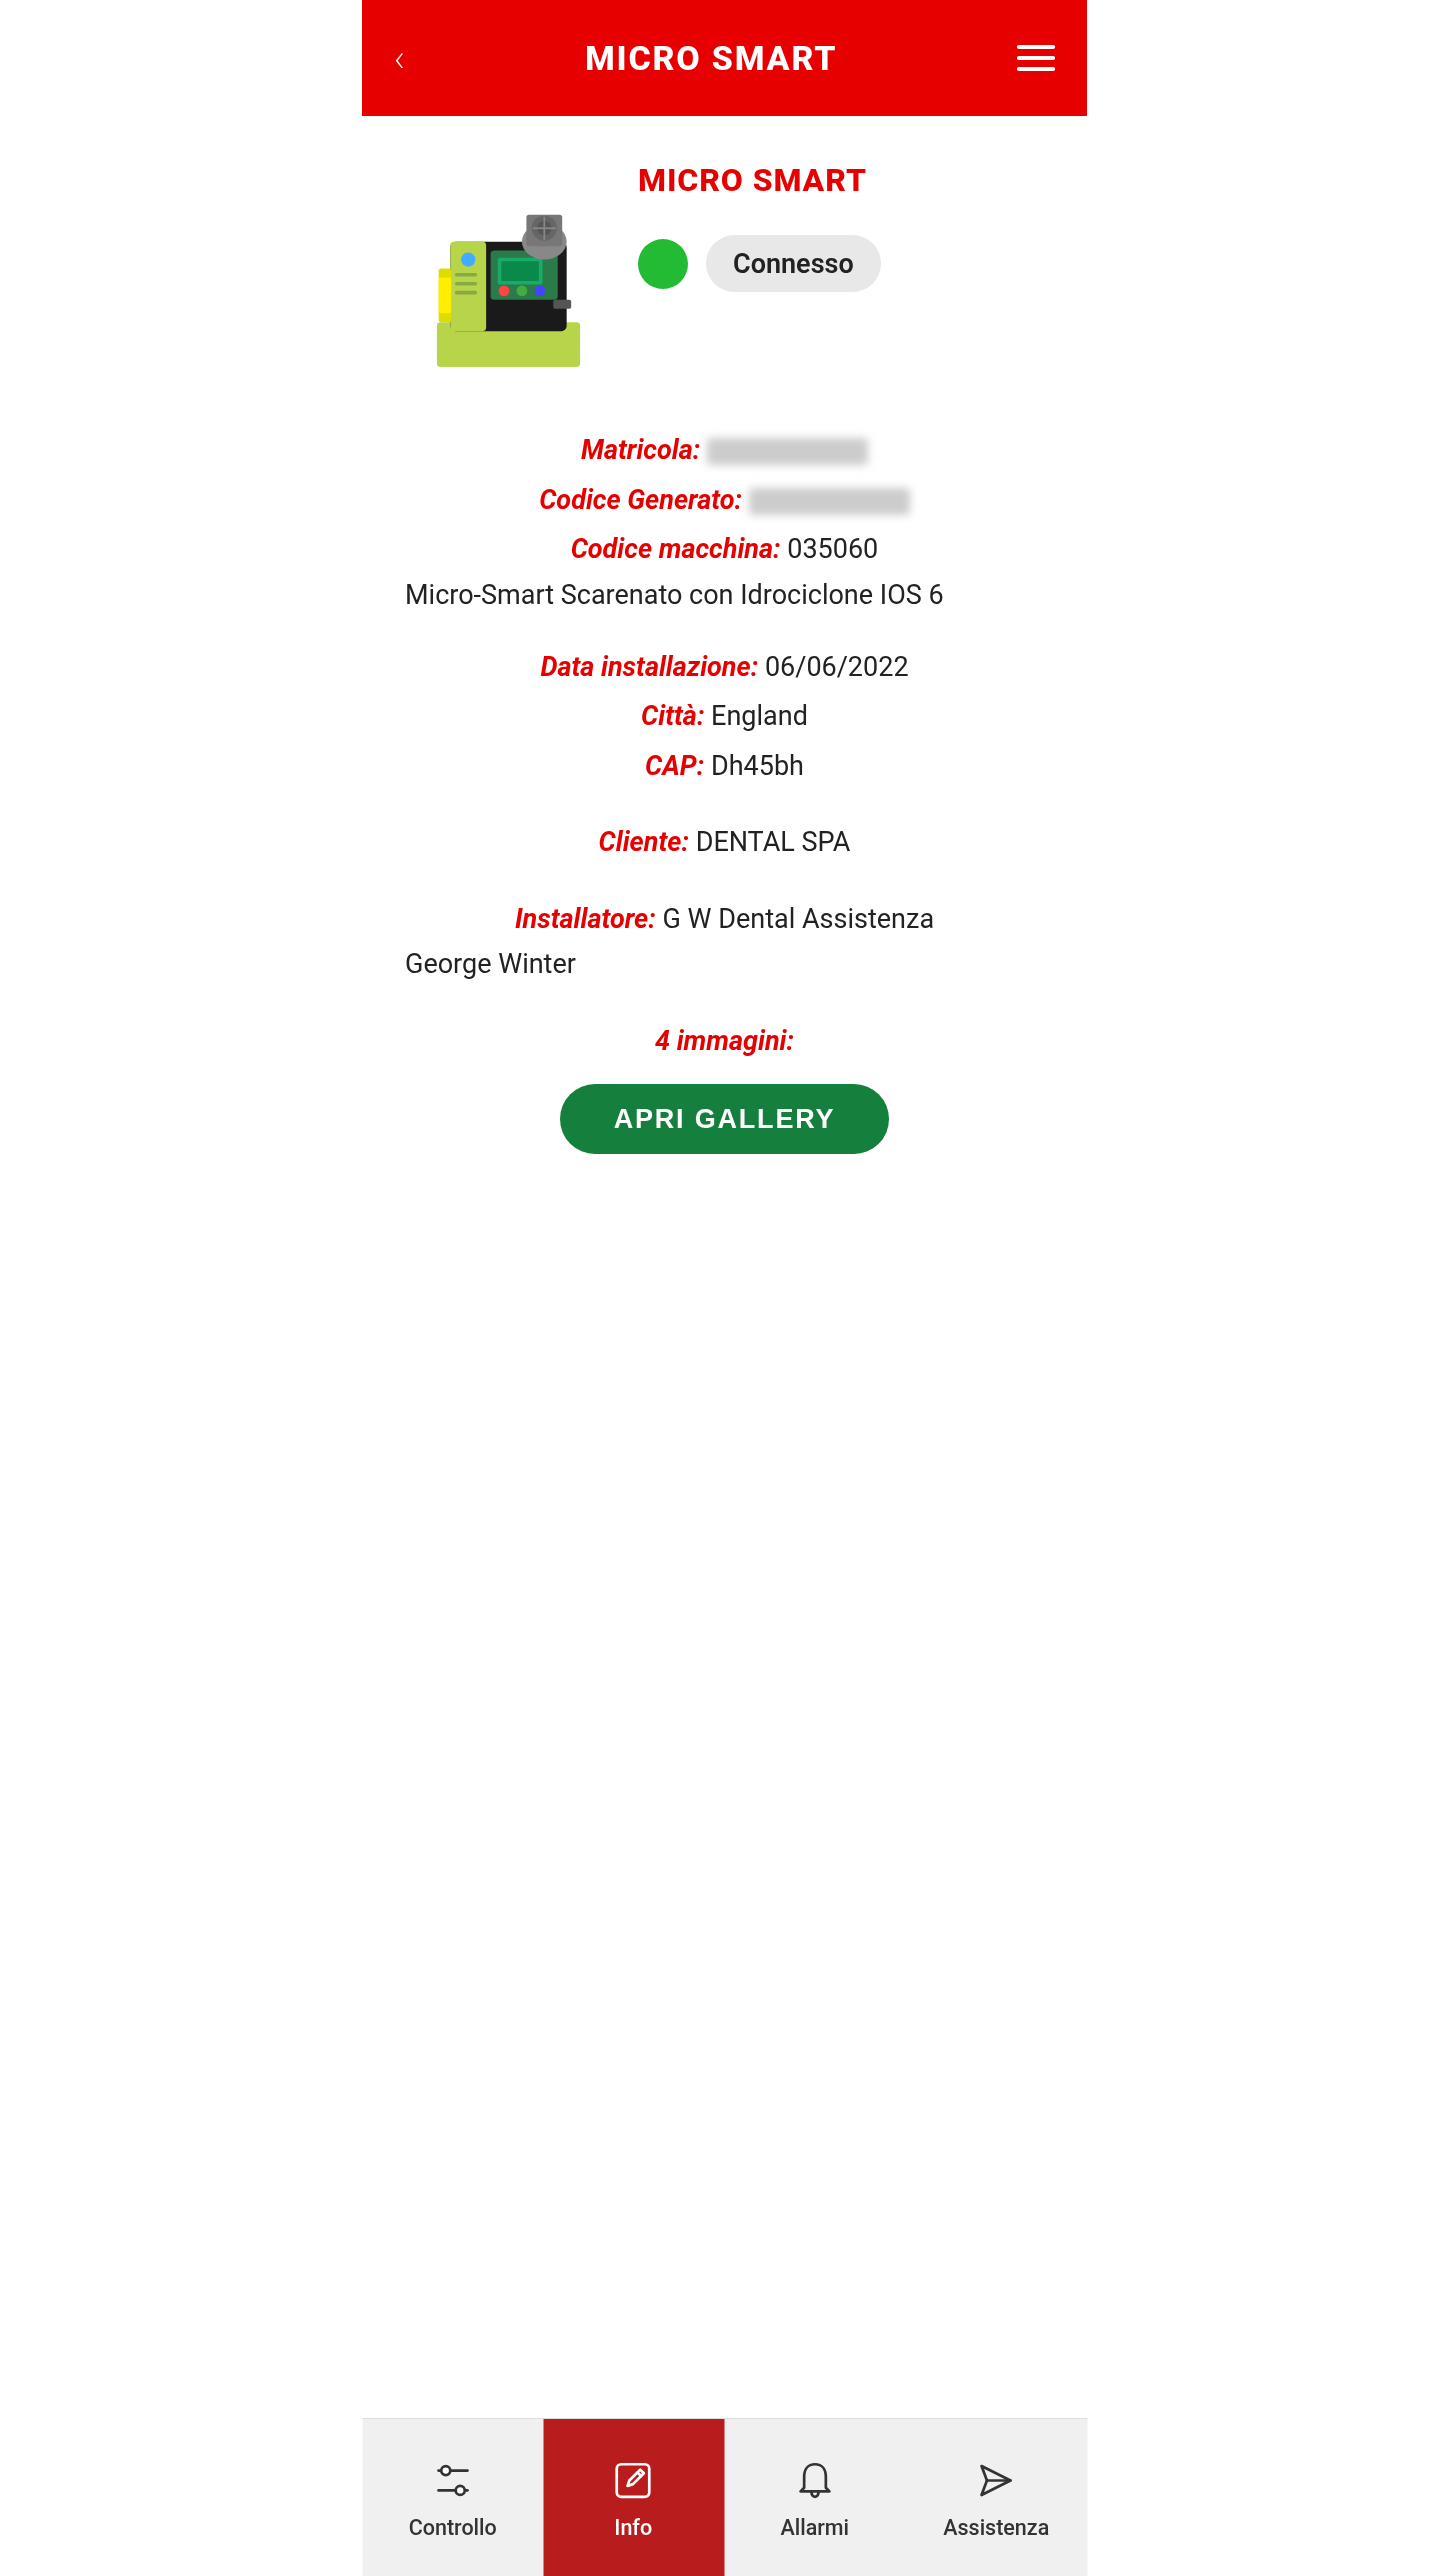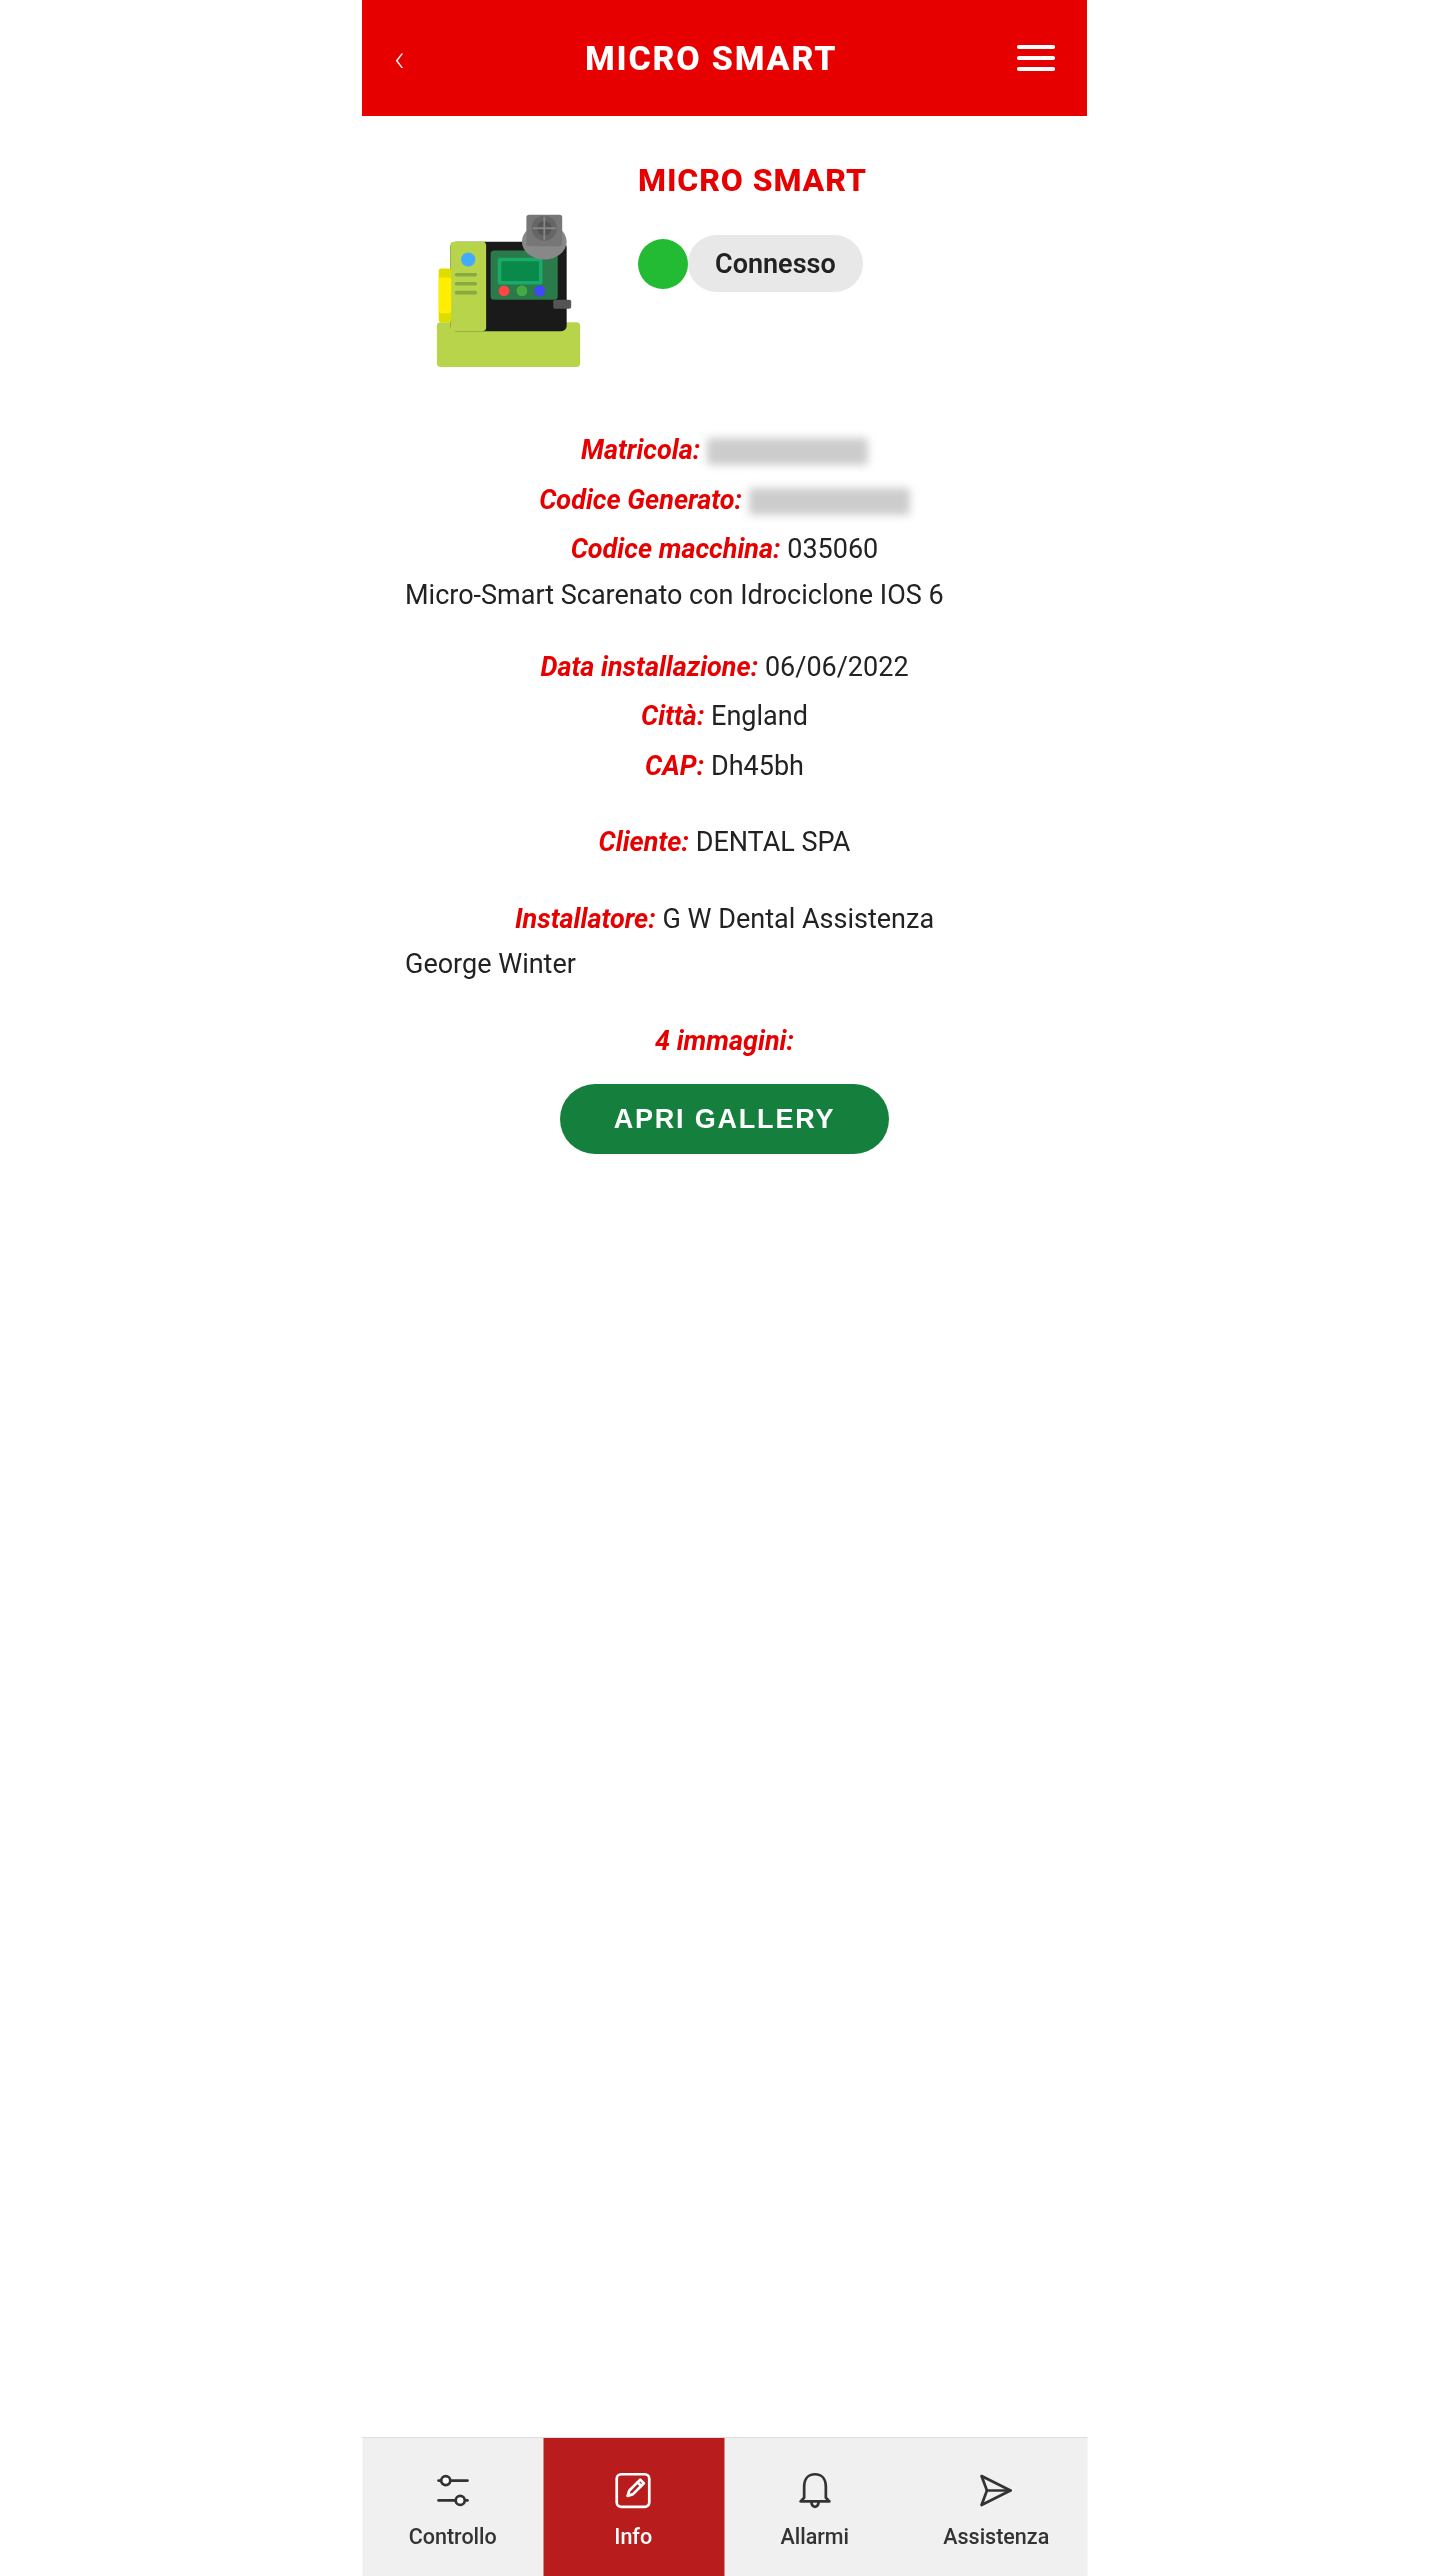--- a/index.html
+++ b/index.html
@@ -94,20 +94,21 @@
       font-size: 32px;
       font-weight: 800;
       letter-spacing: 0.9px;
       text-transform: uppercase;
       margin-bottom: 36px;
     }
 
     .connection-status {
       display: flex;
       align-items: center;
+      gap: 18px;
     }
 
     .status-dot {
       width: 50px;
       height: 50px;
       border-radius: 50%;
       background: #22bb33;
       flex-shrink: 0;
     }
 
@@ -199,21 +200,21 @@
     
     .bottom-nav {
       position: fixed;
       bottom: 0;
       left: 50%;
       transform: translateX(-50%);
       width: 100%;
       max-width: 725px;
       background: #f0f0f0;
       display: flex;
-      height: 139px;
+      height: 158px;
       border-top: 0.9px solid #ddd;
     }
 
     .nav-item {
       flex: 1;
       display: flex;
       flex-direction: column;
       align-items: center;
       justify-content: center;
       gap: 9px;

